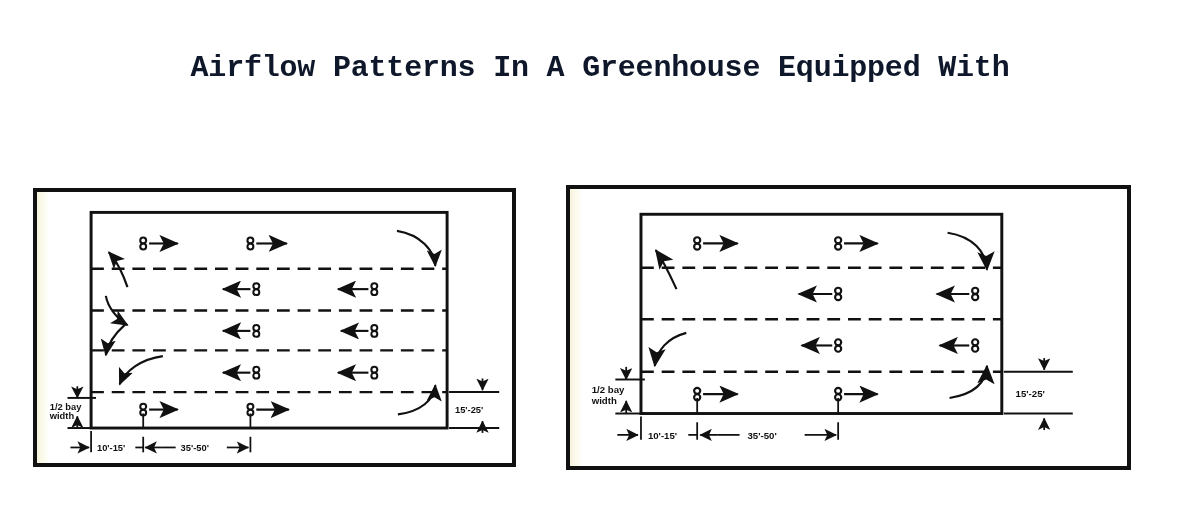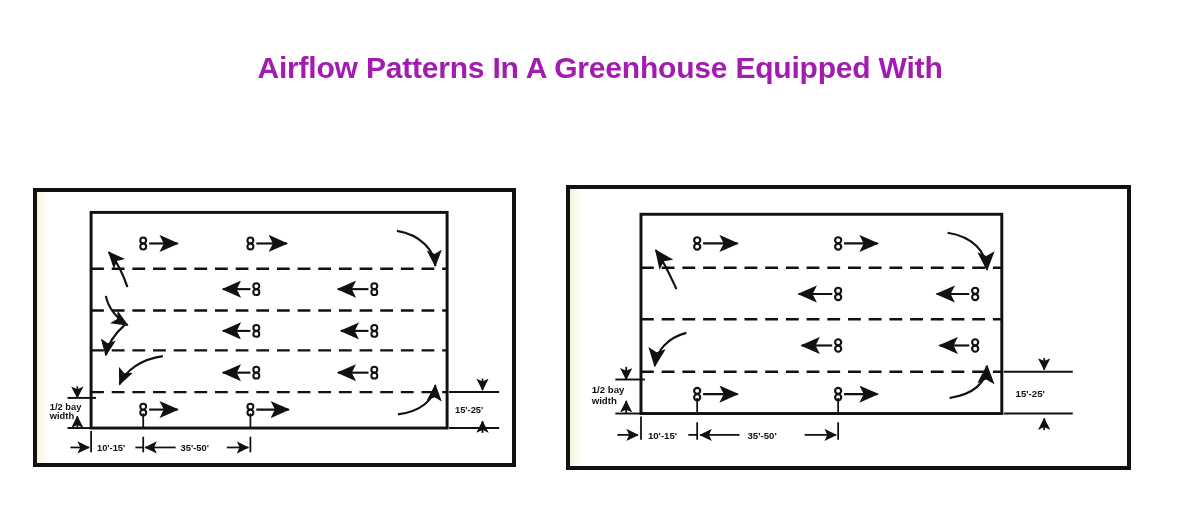--- a/index.html
+++ b/index.html
@@ -7,25 +7,25 @@
     width:1200px;height:512px;
     background:#ffffff;
     font-family:"Liberation Sans", sans-serif;
     overflow:hidden;
     position:relative;
   }
   #page-title{
     position:absolute;
     left:0;top:48px;width:1200px;
     text-align:center;
-    font-family:Liberation Sans, sans-serif;
+    font-family:Liberation Mono, monospace;
     font-weight:bold;
     font-size:30px;
     line-height:40px;
-    color:#a21caf;
+    color:#0f172a;
     letter-spacing:-0.2px;
   }
   #page-title .tline{display:block;}
   .panel{
     position:absolute;
     box-sizing:border-box;
     border:4px solid #111111;
     background:#ffffff;
     overflow:hidden;
     text-align:right;

